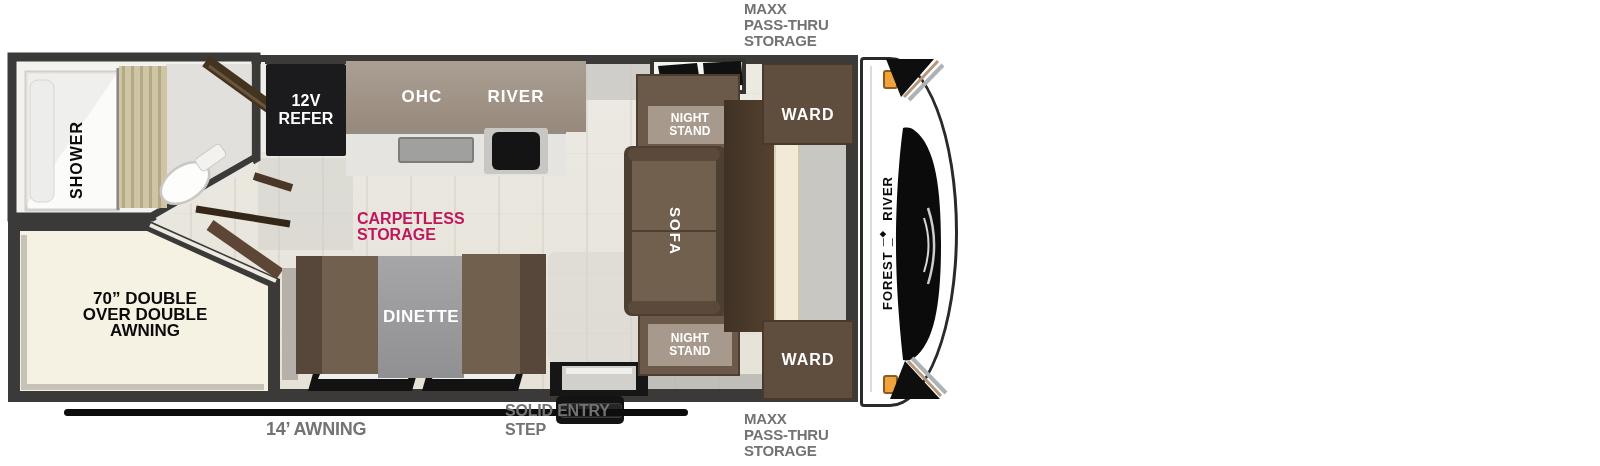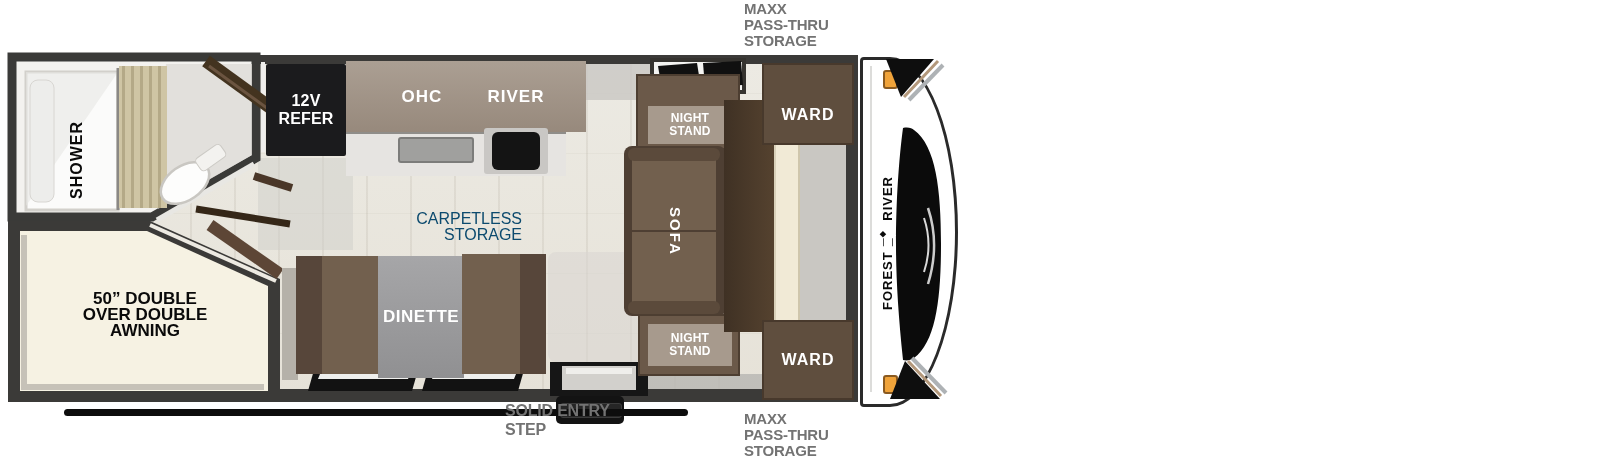--- a/index.html
+++ b/index.html
@@ -169,46 +169,47 @@
   <div class="abs plate" style="left:378px;top:256px;width:86px;height:122px;background:linear-gradient(180deg,#a6a6a8,#909092);">
     <div class="wlabel" style="font-size:17px;letter-spacing:0.5px;">DINETTE</div>
   </div>
   <div class="abs" style="left:462px;top:254px;width:84px;height:120px;background:#72604e;">
     <div class="abs" style="right:0;top:0;width:26px;height:100%;background:#57463a;"></div>
   </div>
 
   <div class="abs" style="left:18px;top:150px;width:120px;height:20px;transform:rotate(-90deg);text-align:center;
               font-weight:700;font-size:16px;letter-spacing:1px;color:#0a0a0a;">SHOWER</div>
 
-  <div class="abs" style="left:357px;top:211px;width:165px;text-align:right;font-weight:400;color:#0c4a6e;font-size:16px;line-height:16px;">
+  <div class="abs" style="left:357px;top:211px;width:165px;text-align:left;font-weight:700;color:#be185d;font-size:16px;line-height:16px;">
     <div>CARPETLESS</div>
     <div>STORAGE</div>
   </div>
 
   <div class="abs" style="left:55px;top:291px;width:180px;text-align:center;font-weight:700;color:#0a0a0a;font-size:17px;line-height:16px;">
-    <div>50” DOUBLE</div>
+    <div>70” DOUBLE</div>
     <div>OVER DOUBLE</div>
     <div>AWNING</div>
   </div>
 
   <div class="abs" style="left:556px;top:396px;width:68px;height:28px;background:#131313;border-radius:5px;">
     <div class="abs" style="left:4px;top:7px;width:60px;height:13px;background:#262626;border:1px solid #3c3c3c;border-radius:3px;"></div>
   </div>
   <div class="abs" style="left:64px;top:409px;width:624px;height:7px;background:#0d0d0d;border-radius:4px;"></div>
 
   <div class="xlabel" style="left:744px;top:1px;width:168px;font-size:15px;line-height:16px;">
     <div>MAXX</div>
     <div>PASS-THRU</div>
     <div>STORAGE</div>
   </div>
   <div class="xlabel" style="left:744px;top:411px;width:168px;font-size:15px;line-height:16px;">
     <div>MAXX</div>
     <div>PASS-THRU</div>
     <div>STORAGE</div>
   </div>
+  <div class="xlabel" style="left:266px;top:419px;width:150px;font-size:18px;">14’ AWNING</div>
   <div class="xlabel" style="left:505px;top:401px;width:175px;font-size:16px;line-height:19px;">
     <div>SOLID ENTRY</div>
     <div>STEP</div>
   </div>
 
   <div class="abs" style="left:820px;top:232px;width:134px;height:22px;transform:rotate(-90deg);display:flex;align-items:center;justify-content:center;gap:5px;
               font-weight:700;font-size:13px;letter-spacing:1px;color:#0a0a0a;">
     <span>FOREST</span>
     <span style="font-size:8px;">—◆—</span>
     <span>RIVER</span>

